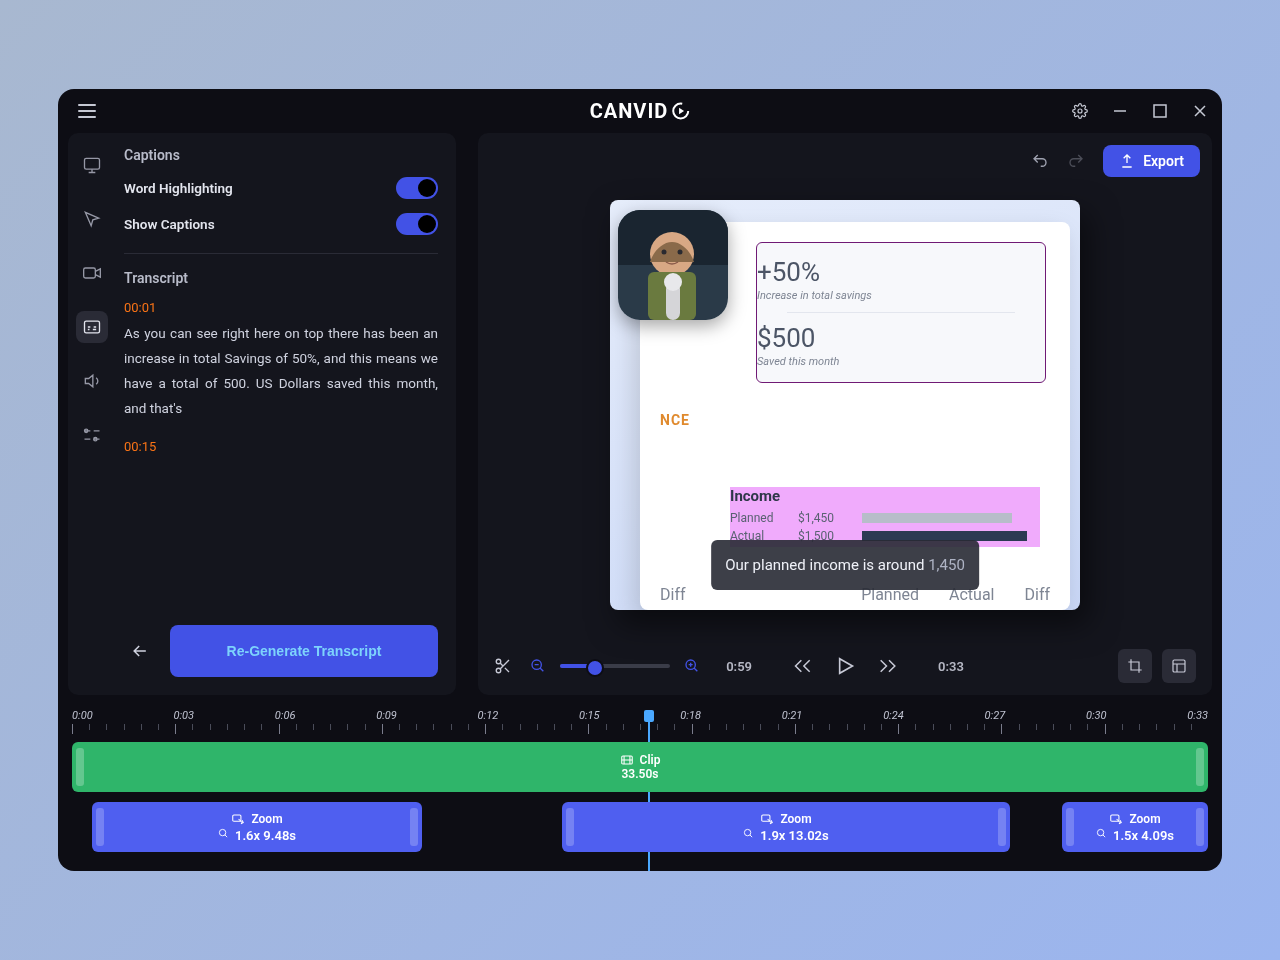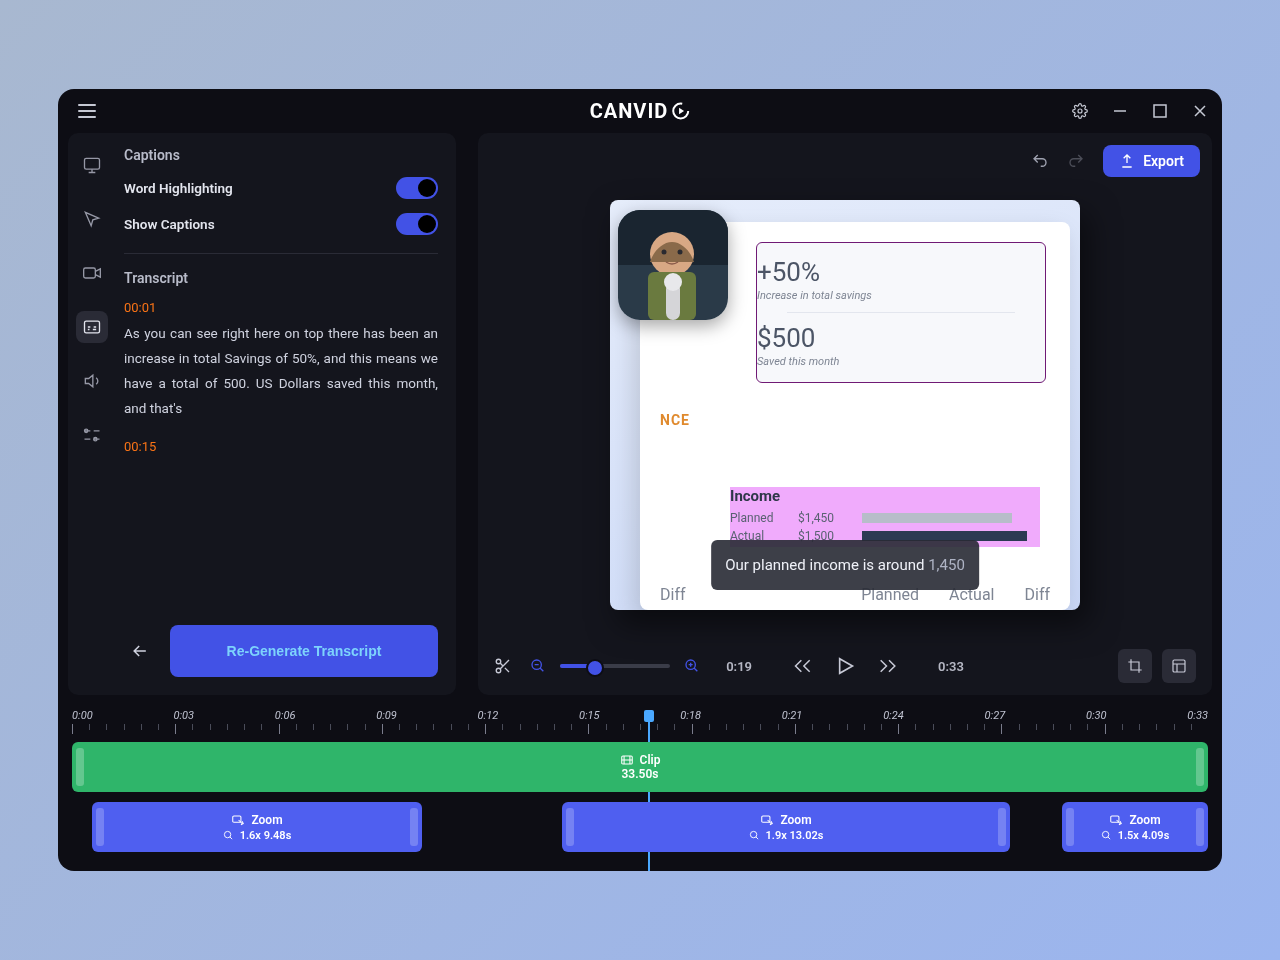--- a/index.html
+++ b/index.html
@@ -163,21 +163,21 @@
 .clip-row1 { display:flex; align-items:center; gap:6px;}
 .zoom-track { position:relative; height:50px;}
 .zoom-seg {
   position:absolute; height:50px; background:#4f5ff0; border-radius:6px;
   color:#fff; display:flex; flex-direction:column; align-items:center; justify-content:center;
   font-size:12px; font-weight:600;
 }
 .zoom-seg .handle { position:absolute; top:6px; bottom:6px; width:8px; background:rgba(255,255,255,.22); border-radius:3px;}
 .zoom-seg .handle.left { left:4px;} .zoom-seg .handle.right { right:4px;}
 .zoom-head { display:flex; align-items:center; gap:6px;}
-.zoom-sub { display:flex; align-items:center; gap:6px; font-size:11px; margin-top:2px;}
+.zoom-sub { display:flex; gap:6px; font-size:13px; margin-top:2px;}
 .playhead { position:absolute; top:-26px; bottom:-60px; width:2px; background:#4aa8ff; left:576px;}
 .playhead::before { content:""; position:absolute; top:-6px; left:-4px; width:10px; height:12px; background:#4aa8ff; border-radius:2px;}
 svg { display:block; }
 </style>
 </head>
 <body>
 
 <div class="app-window">
 
   <div class="titlebar">
@@ -373,21 +373,21 @@
           </div>
           <div class="zoom-slider"></div>
           <div class="icon-btn" style="color:#4252e6">
             <svg width="16" height="16" viewBox="0 0 24 24" fill="none" stroke="currentColor" stroke-width="2">
                 <circle cx="10" cy="10" r="7"></circle>
                 <path d="M7 10h6M10 7v6M20 20l-5-5"></path>
               </svg>
           </div>
         </div>
         <div class="center-group">
-          <span class="time-lbl">0:19</span>
+          <span class="time-lbl">0:59</span>
           <div class="group" style="gap:22px">
             <div class="icon-btn">
               <svg width="20" height="20" viewBox="0 0 24 24" fill="none" stroke="currentColor" stroke-width="1.8">
                   <path d="M11 19l-7-7 7-7M21 19l-7-7 7-7"></path>
                 </svg>
             </div>
             <div class="icon-btn">
               <svg width="22" height="22" viewBox="0 0 24 24" fill="none" stroke="currentColor" stroke-width="1.8">
                   <path d="M6 4l14 8-14 8z"></path>
                 </svg>

